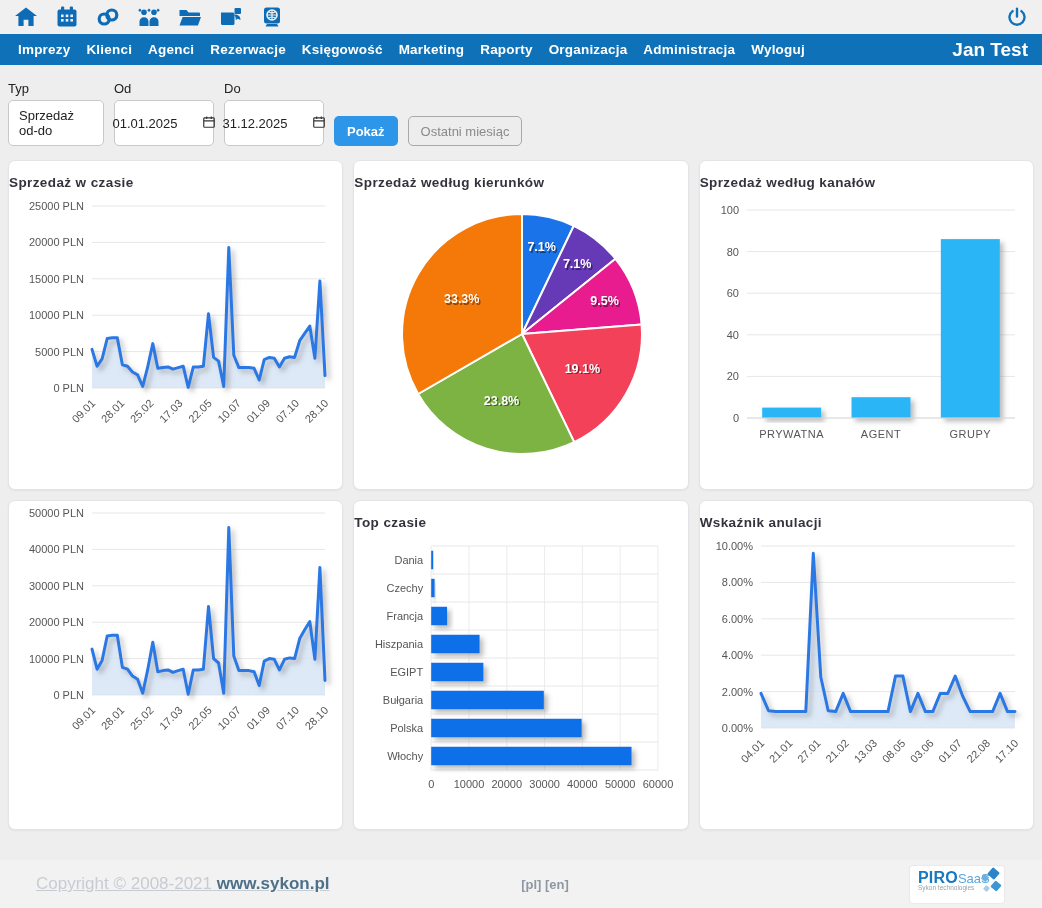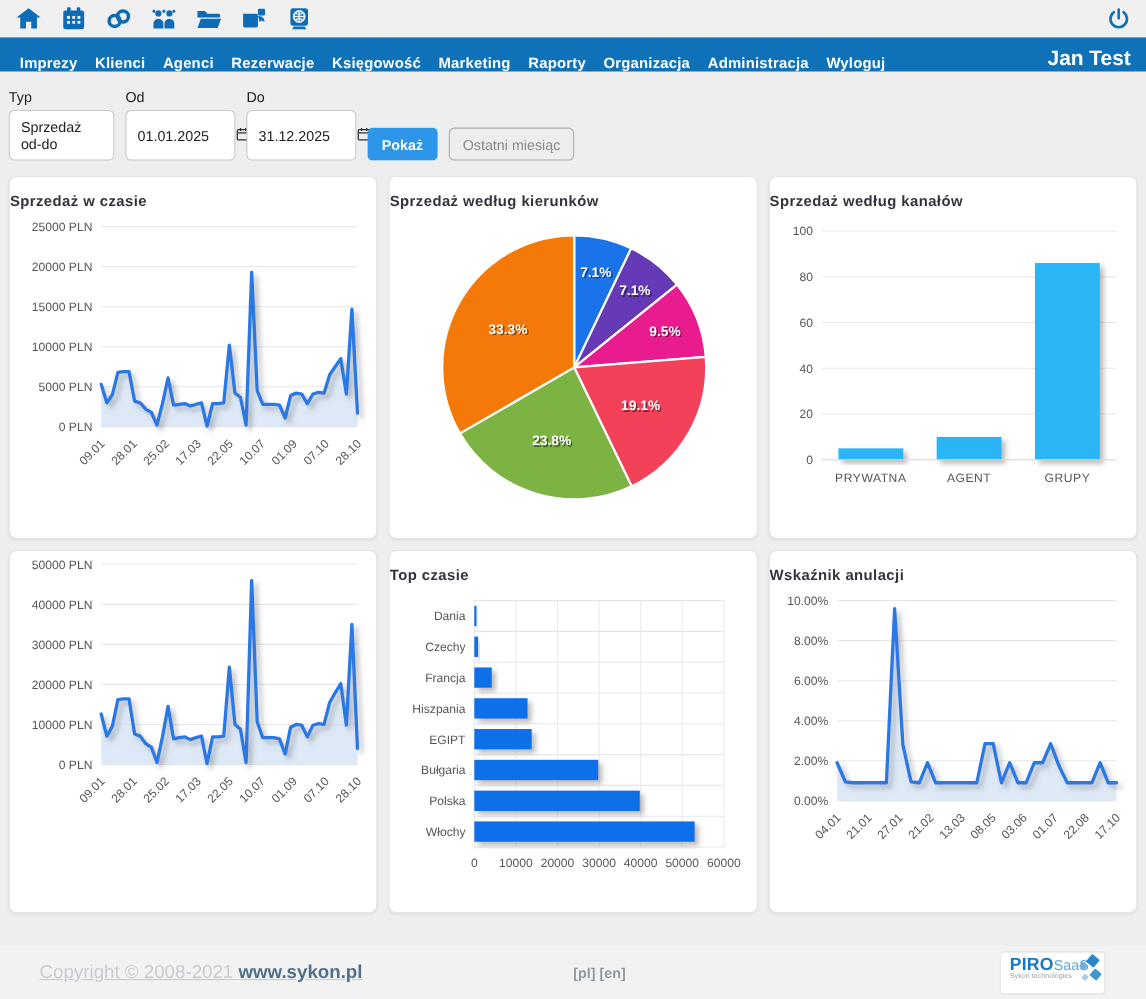--- a/index.html
+++ b/index.html
@@ -1,31 +1,31 @@
 <!DOCTYPE html>
 <html><head>
 <meta charset="utf-8">
 <style>
   html,body{margin:0;padding:0;width:1042px;height:908px;background:#eeeeef;
     font-family:"Liberation Sans","DejaVu Sans",sans-serif;position:relative;overflow:hidden;}
   .topbar{height:34px;display:flex;align-items:center;padding:0 12px;background:#f0f0f1;}
   .topbar-icons{display:flex;align-items:center;gap:14px;flex:1;}
   .tb-icon{width:27px;height:27px;display:inline-flex;align-items:center;justify-content:center;cursor:pointer;}
   .power{width:26px;height:26px;display:inline-flex;align-items:center;justify-content:center;cursor:pointer;}
-  nav.mainnav{height:31px;background:#0f72b8;display:flex;align-items:flex-end;padding:0 10px;}
+  nav.mainnav{height:31px;background:#0f72b8;display:flex;align-items:center;padding:0 10px;}
   nav.mainnav .nav-item{color:#fff;font-size:13.5px;font-weight:600;padding:0 8px;cursor:pointer;letter-spacing:.2px;}
   nav.mainnav .spacer{flex:1;}
   nav.mainnav .nav-user{color:#fff;font-size:19px;font-weight:600;padding:0 4px;}
   .filters{display:flex;align-items:flex-end;gap:10px;padding:16px 8px 14px 8px;}
   .fgroup{display:flex;flex-direction:column;gap:4px;}
   .fgroup label{font-size:13px;color:#222;}
   .control{background:#fff;border:1px solid #c9c9c9;border-radius:5px;font-size:13px;color:#222;
     height:46px;display:flex;align-items:center;padding:0 10px;box-sizing:border-box;}
   .control.sel{width:96px;}
-  .control.date{width:100px;justify-content:space-between;gap:24px;}
+  .control.date{width:100px;justify-content:center;gap:24px;}
   .btn{height:30px;border-radius:5px;font-size:13px;display:inline-flex;align-items:center;
     padding:0 12px;box-sizing:border-box;cursor:pointer;border:1px solid transparent;}
   .btn.primary{background:#2d96e8;color:#fff;font-weight:600;}
   .btn.secondary{background:#ededed;border-color:#a9a9a9;color:#8a8a8a;}
   .grid{display:grid;grid-template-columns:repeat(3,1fr);gap:10px;padding:0 8px;}
   .card{background:#fff;border:1px solid #e4e4e6;border-radius:7px;height:328px;
     box-shadow:0 1px 2px rgba(0,0,0,.05);overflow:hidden;}
   .card h3{margin:0;text-align:left;padding:14px 0 4px 0;font-size:13.5px;font-weight:700;
     color:#33333d;letter-spacing:.4px;}
   .chart{display:flex;justify-content:center;}

